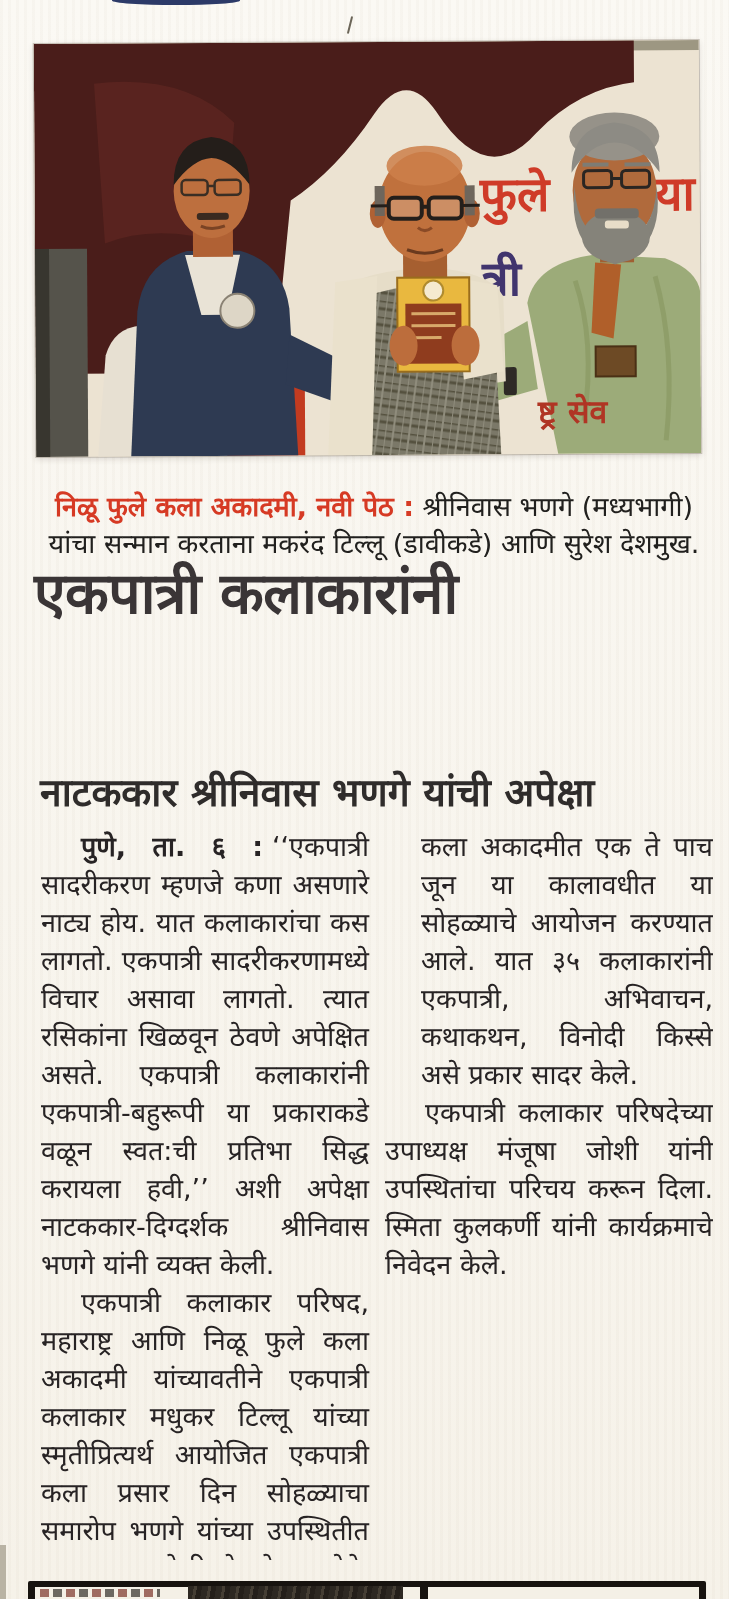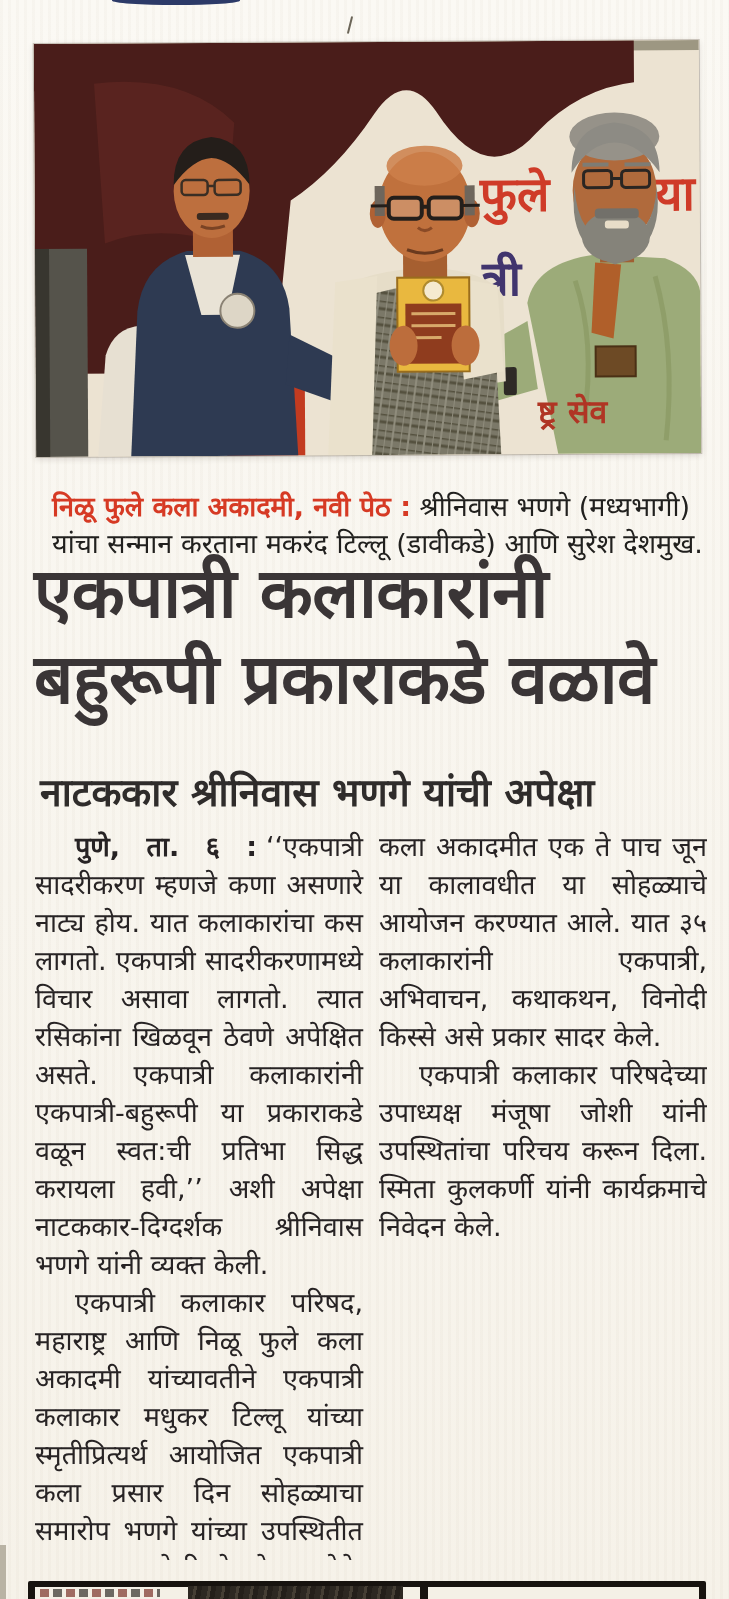--- a/index.html
+++ b/index.html
@@ -32,49 +32,49 @@
   .photo{
     position:absolute;left:35px;top:42px;width:665px;height:413px;margin:0;
     transform:rotate(-0.35deg);
     box-shadow:0 0 0 1px rgba(120,110,95,.35), 0 2px 6px rgba(60,50,40,.18);
     background:#ece3d2;
   }
   .photo svg{display:block;width:665px;height:413px;}
   .banner-txt{font-weight:700;font-family:"DejaVu Sans", sans-serif;}
   
   .caption{
-    position:absolute;left:52px;top:461px;width:676px;
-    font-size:27px;line-height:37px;color:#21201e;
+    position:absolute;left:36px;top:461px;width:676px;
+    font-size:27px;line-height:37px;color:#21201e;text-align:center;
   }
   .caption .lead{color:#d63a24;font-weight:700;}
   
   .headline{
     position:absolute;left:34px;top:550px;width:694px;margin:0;
-    font-size:69px;line-height:86px;font-weight:800;
+    font-size:57px;line-height:86px;font-weight:800;
     color:#3a3536;letter-spacing:-0.5px;
   }
   .headline span{display:block;white-space:nowrap;}
   
   .subheadline{
     position:absolute;left:36px;top:765px;width:690px;margin:4px;
     font-size:39px;line-height:48px;font-weight:700;color:#2f2c2b;
     white-space:nowrap;
   }
   
   .columns{
-    position:absolute;left:35px;top:828px;width:672px;height:732px;
+    position:absolute;left:41px;top:828px;width:672px;height:732px;
     display:flex;gap:16px;overflow:hidden;
   }
   .col{
     width:328px;font-size:27px;line-height:38px;
     text-align:justify;color:#272324;
     text-justify:inter-word;
   }
   .col p{margin:0;text-indent:40px;}
-  .col p.no-indent{text-indent:0;}
+  .col p.no-indent{text-indent:0;margin-left:36px;}
   .dateline{font-weight:700;margin-right:9px;}
   
   .bottom-remnant{
     position:absolute;left:28px;top:1581px;width:678px;height:18px;
     background:#17130f;border-radius:2px 2px 0 0;overflow:hidden;
   }
   .bottom-remnant .inner{
     position:absolute;left:7px;top:6px;width:664px;height:12px;background:#f4f0e6;
   }
   .bottom-remnant .label-strip{
@@ -195,21 +195,20 @@
       </g>
 
       <text x="502" y="382" font-size="32" class="banner-txt" fill="#b03524">ष्ट्र सेव</text>
     </svg>
   </figure>
 
   <p class="caption"><span class="lead">निळू फुले कला अकादमी, नवी पेठ :</span> <span>श्रीनिवास भणगे (मध्यभागी) यांचा सन्मान करताना मकरंद टिल्लू (डावीकडे) आणि सुरेश देशमुख.</span></p>
 
   <h1 class="headline">
     <span>एकपात्री कलाकारांनी</span>
-    <span>बहुरूपी प्रकाराकडे वळावे</span>
   </h1>
 
   <h2 class="subheadline">नाटककार श्रीनिवास भणगे यांची अपेक्षा</h2>
 
   <div class="columns">
     <div class="col">
       <p><strong class="dateline">पुणे, ता. ६ :</strong><span>‘‘एकपात्री सादरीकरण म्हणजे कणा असणारे नाट्य होय. यात कलाकारांचा कस लागतो. एकपात्री सादरीकरणामध्ये विचार असावा लागतो. त्यात रसिकांना खिळवून ठेवणे अपेक्षित असते. एकपात्री कलाकारांनी एकपात्री-बहुरूपी या प्रकाराकडे वळून स्वत:ची प्रतिभा सिद्ध करायला हवी,’’ अशी अपेक्षा नाटककार-दिग्दर्शक श्रीनिवास भणगे यांनी व्यक्त केली.</span></p>
       <p>एकपात्री कलाकार परिषद, महाराष्ट्र आणि निळू फुले कला अकादमी यांच्यावतीने एकपात्री कलाकार मधुकर टिल्लू यांच्या स्मृतीप्रित्यर्थ आयोजित एकपात्री कला प्रसार दिन सोहळ्याचा समारोप भणगे यांच्या उपस्थितीत झाला. त्या वेळी ते बोलत होते. निळू फुले</p>
     </div>
     <div class="col">

